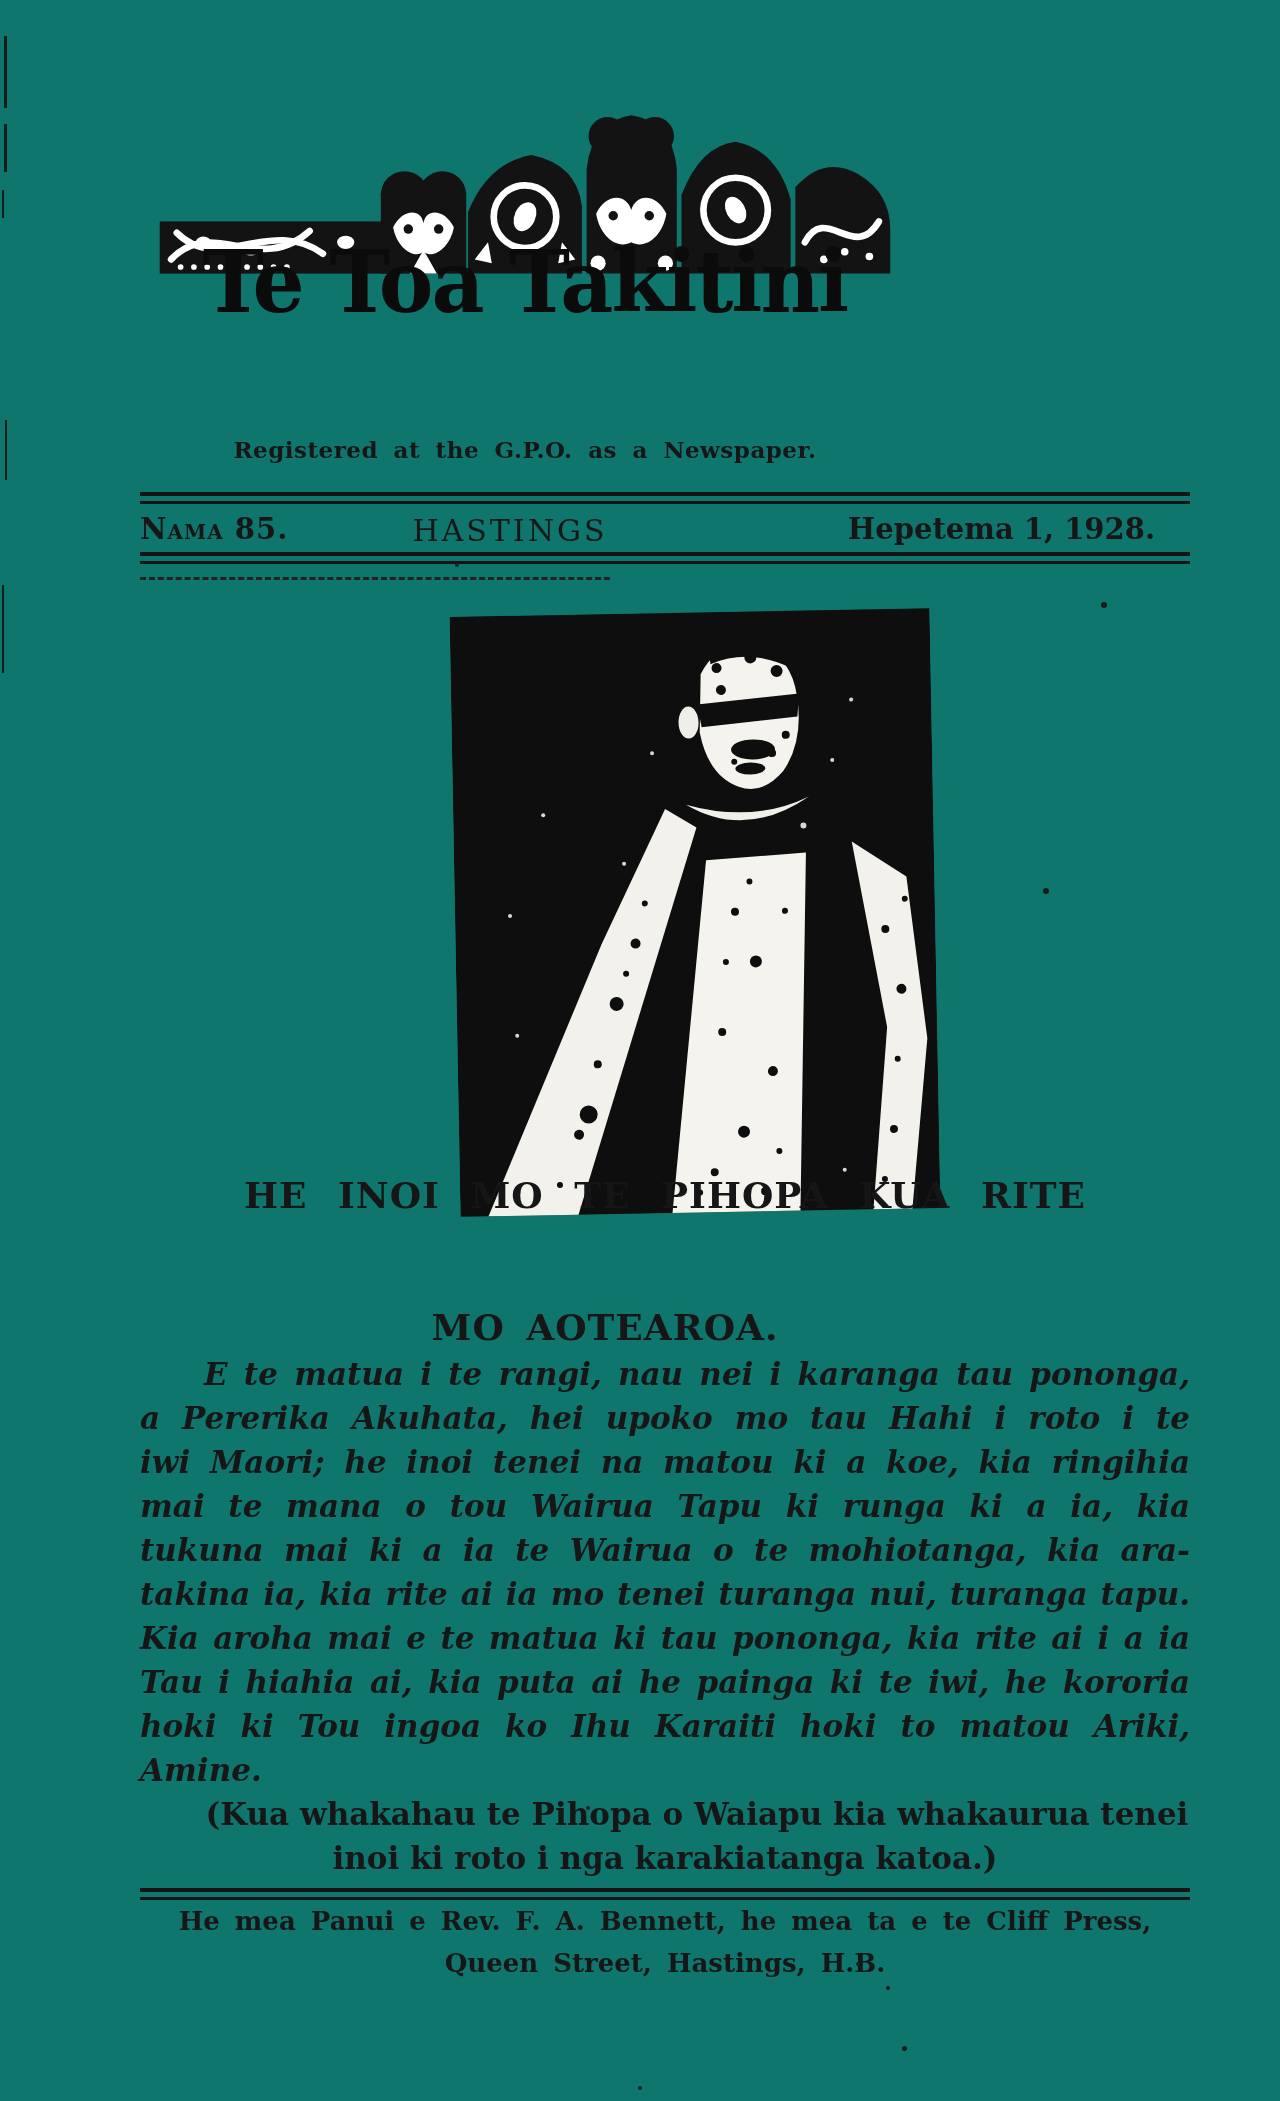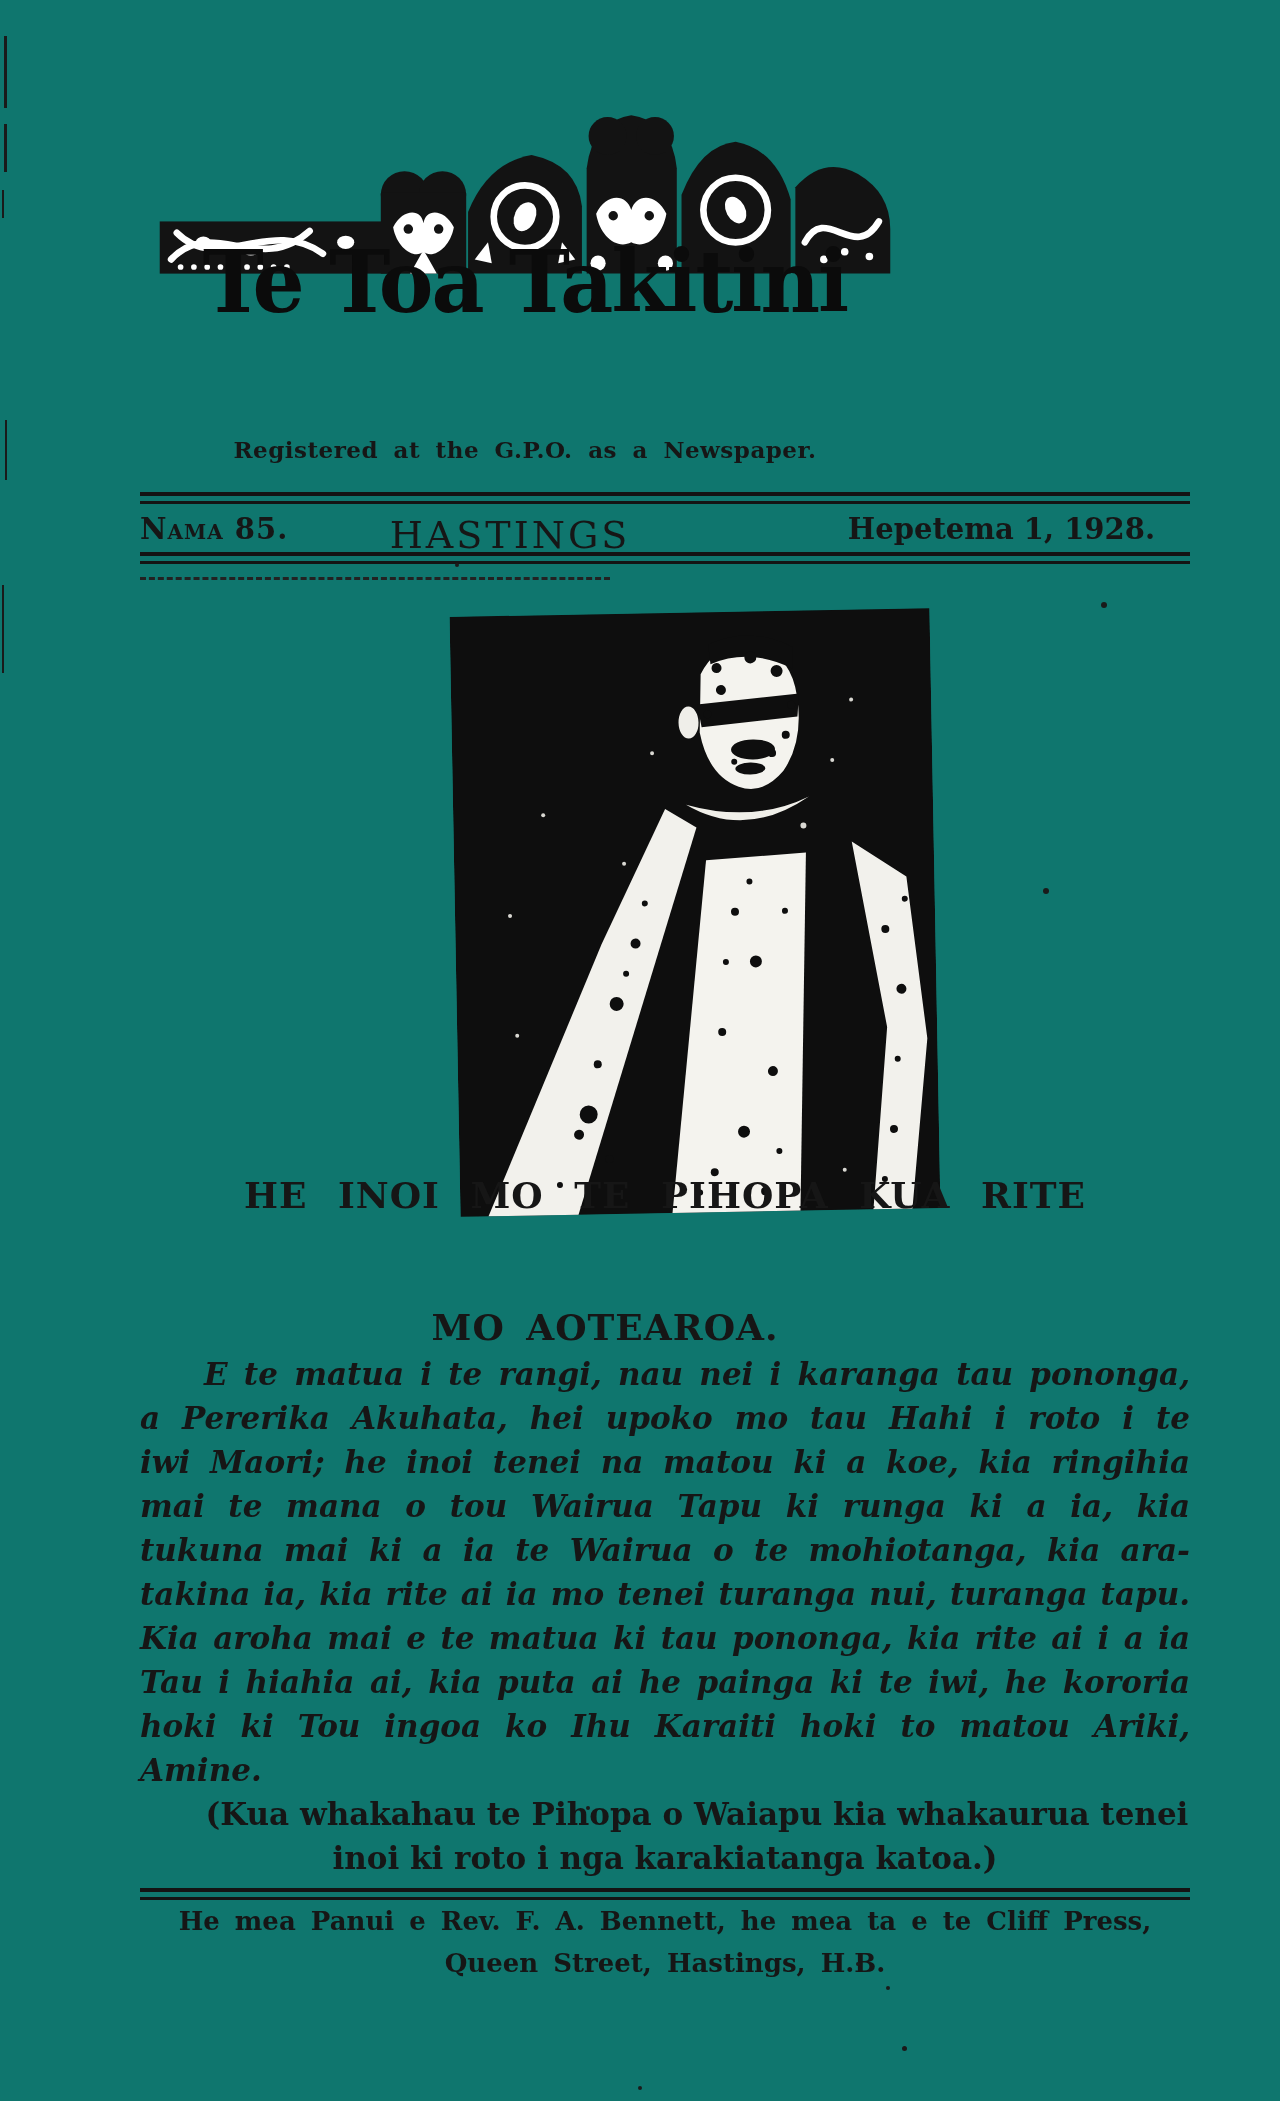--- a/index.html
+++ b/index.html
@@ -33,21 +33,21 @@
   .dash-frag { left:140px; top:577px; width:470px; border-top:3px dashed #222; }
 
   
   .mast-row { left:140px; top:512px; width:1050px; height:42px; }
   .issue-no {
     position:absolute; left:0; top:0; font-size:29px; font-weight:bold;
     font-variant:small-caps; letter-spacing:1px;
   }
   .place {
     position:absolute; left:0; top:1px; width:740px; text-align:center;
-    font-size:38px; letter-spacing:3px;
+    font-size:30px; letter-spacing:3px;
   }
   .issue-date { position:absolute; right:35px; top:0; font-size:29px; font-weight:bold; }
 
   
   .portrait { left:455px; top:612px; width:480px; height:601px; transform:rotate(-1.05deg); }
 
   
   .head1 {
     left:140px; top:1174px; width:1050px; text-align:center;
     font-size:36px; font-weight:bold; word-spacing:17px; letter-spacing:1px;

